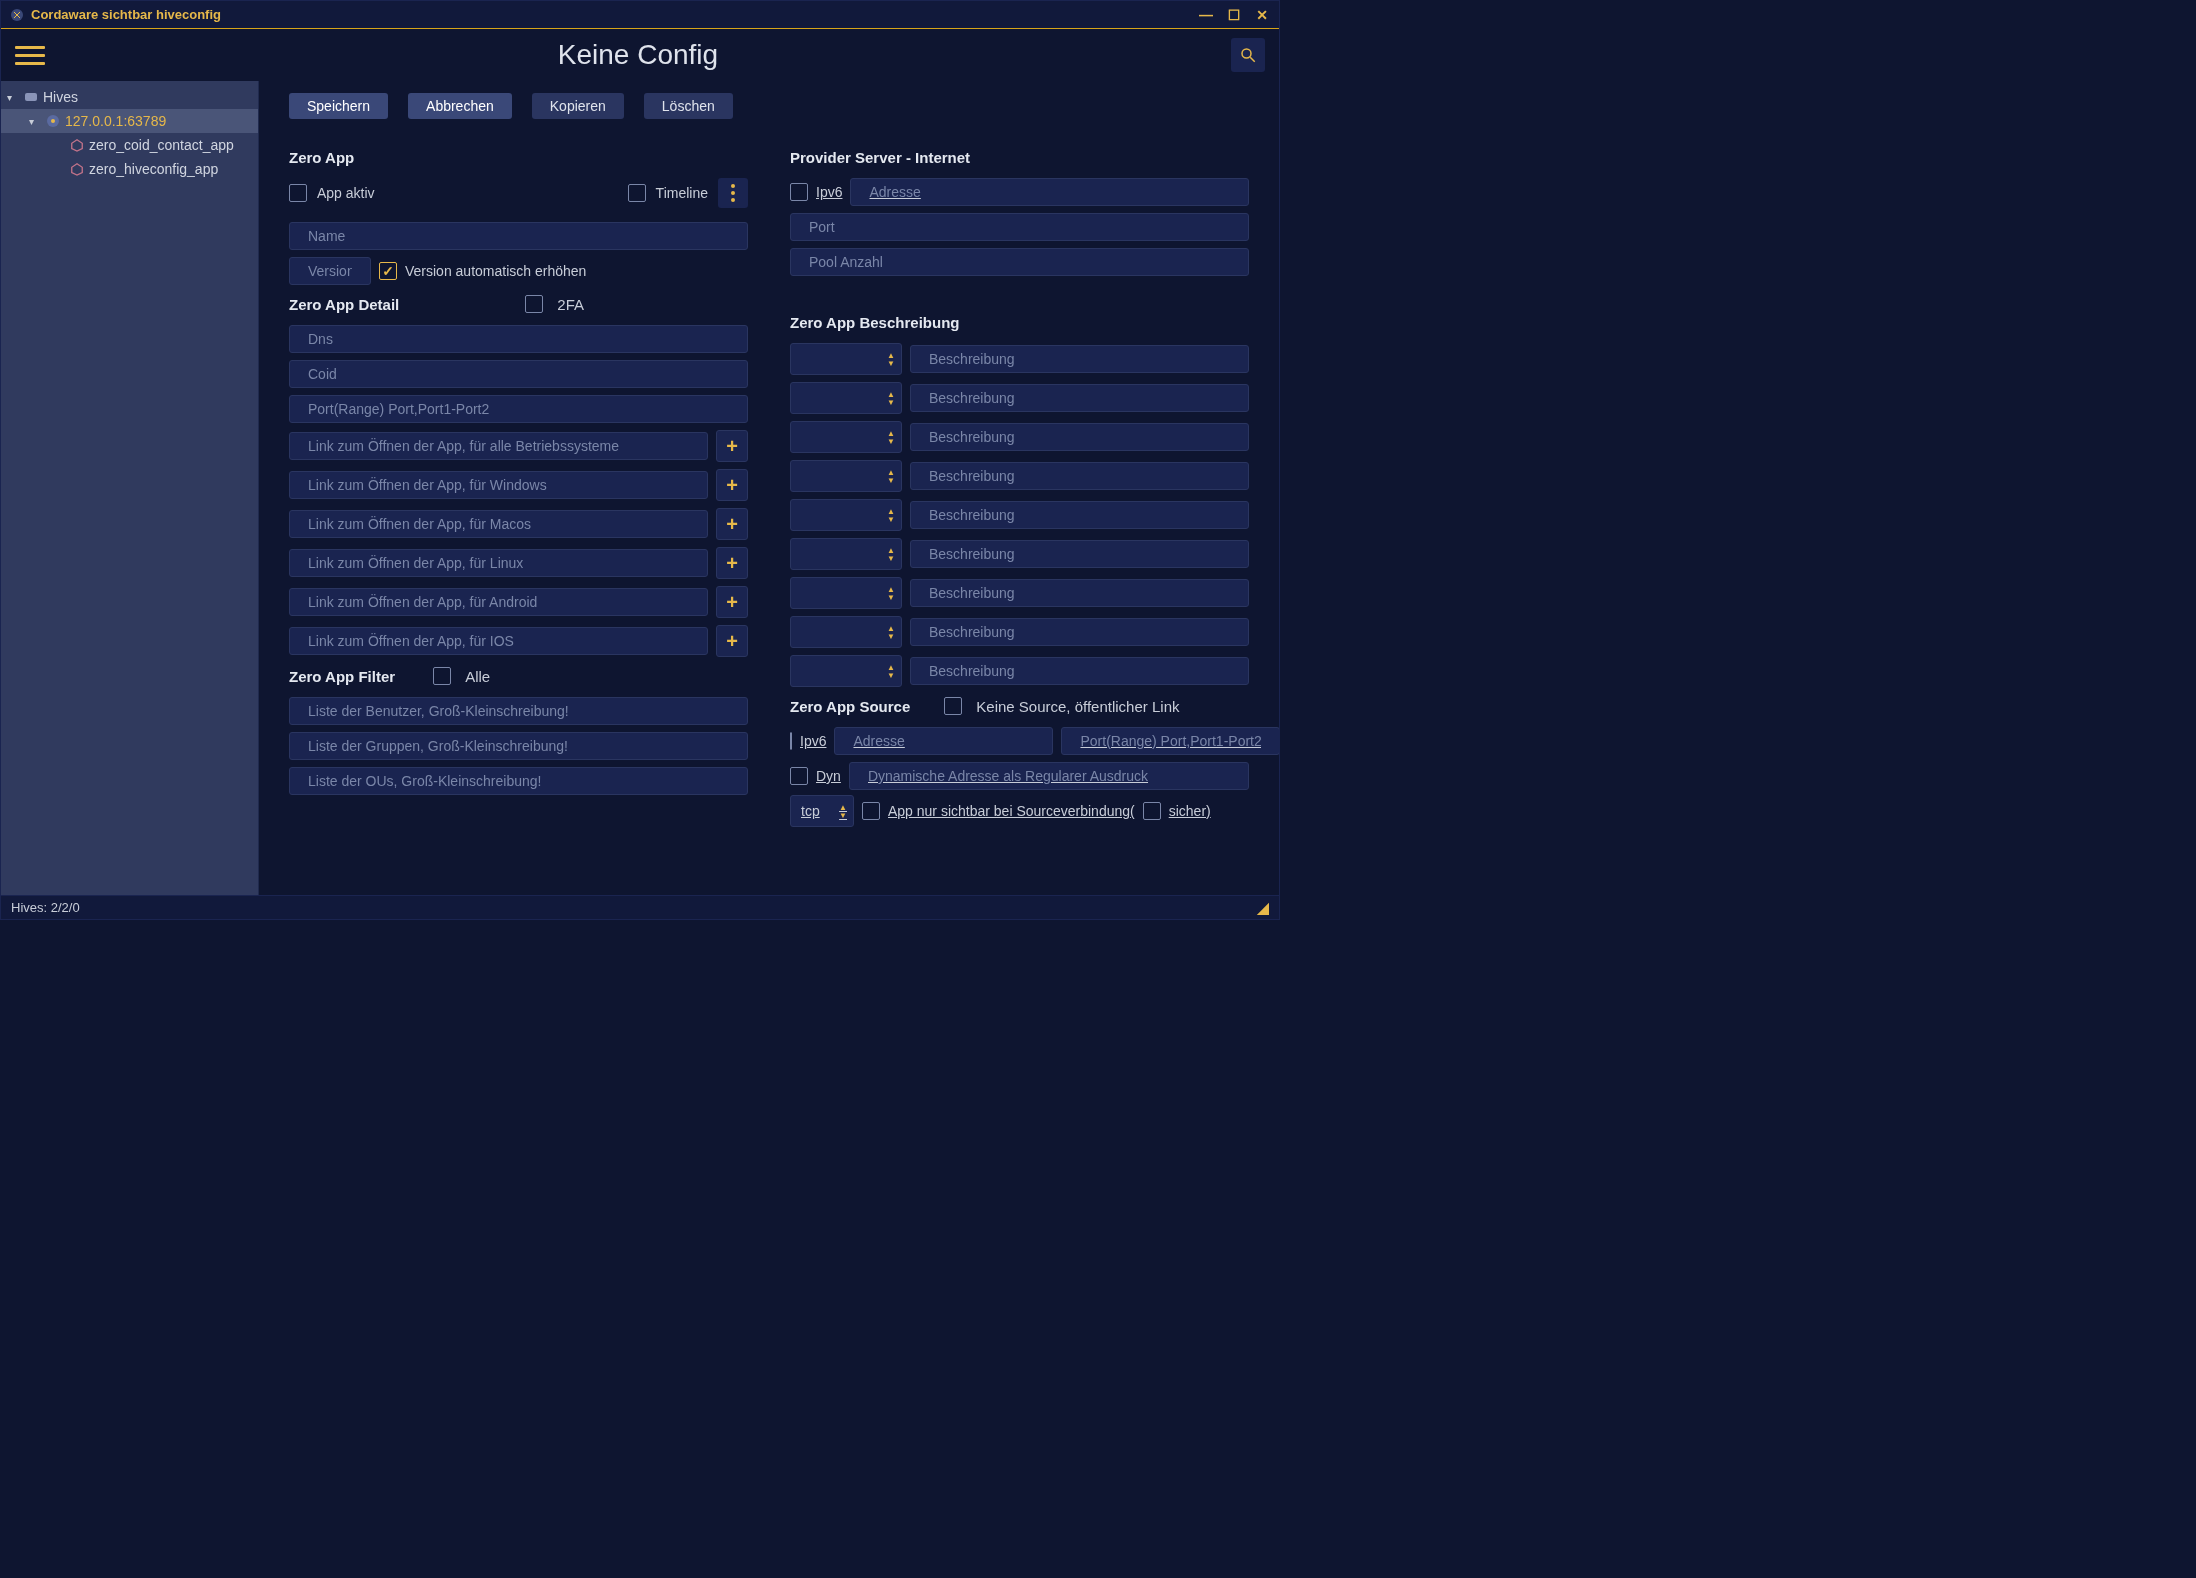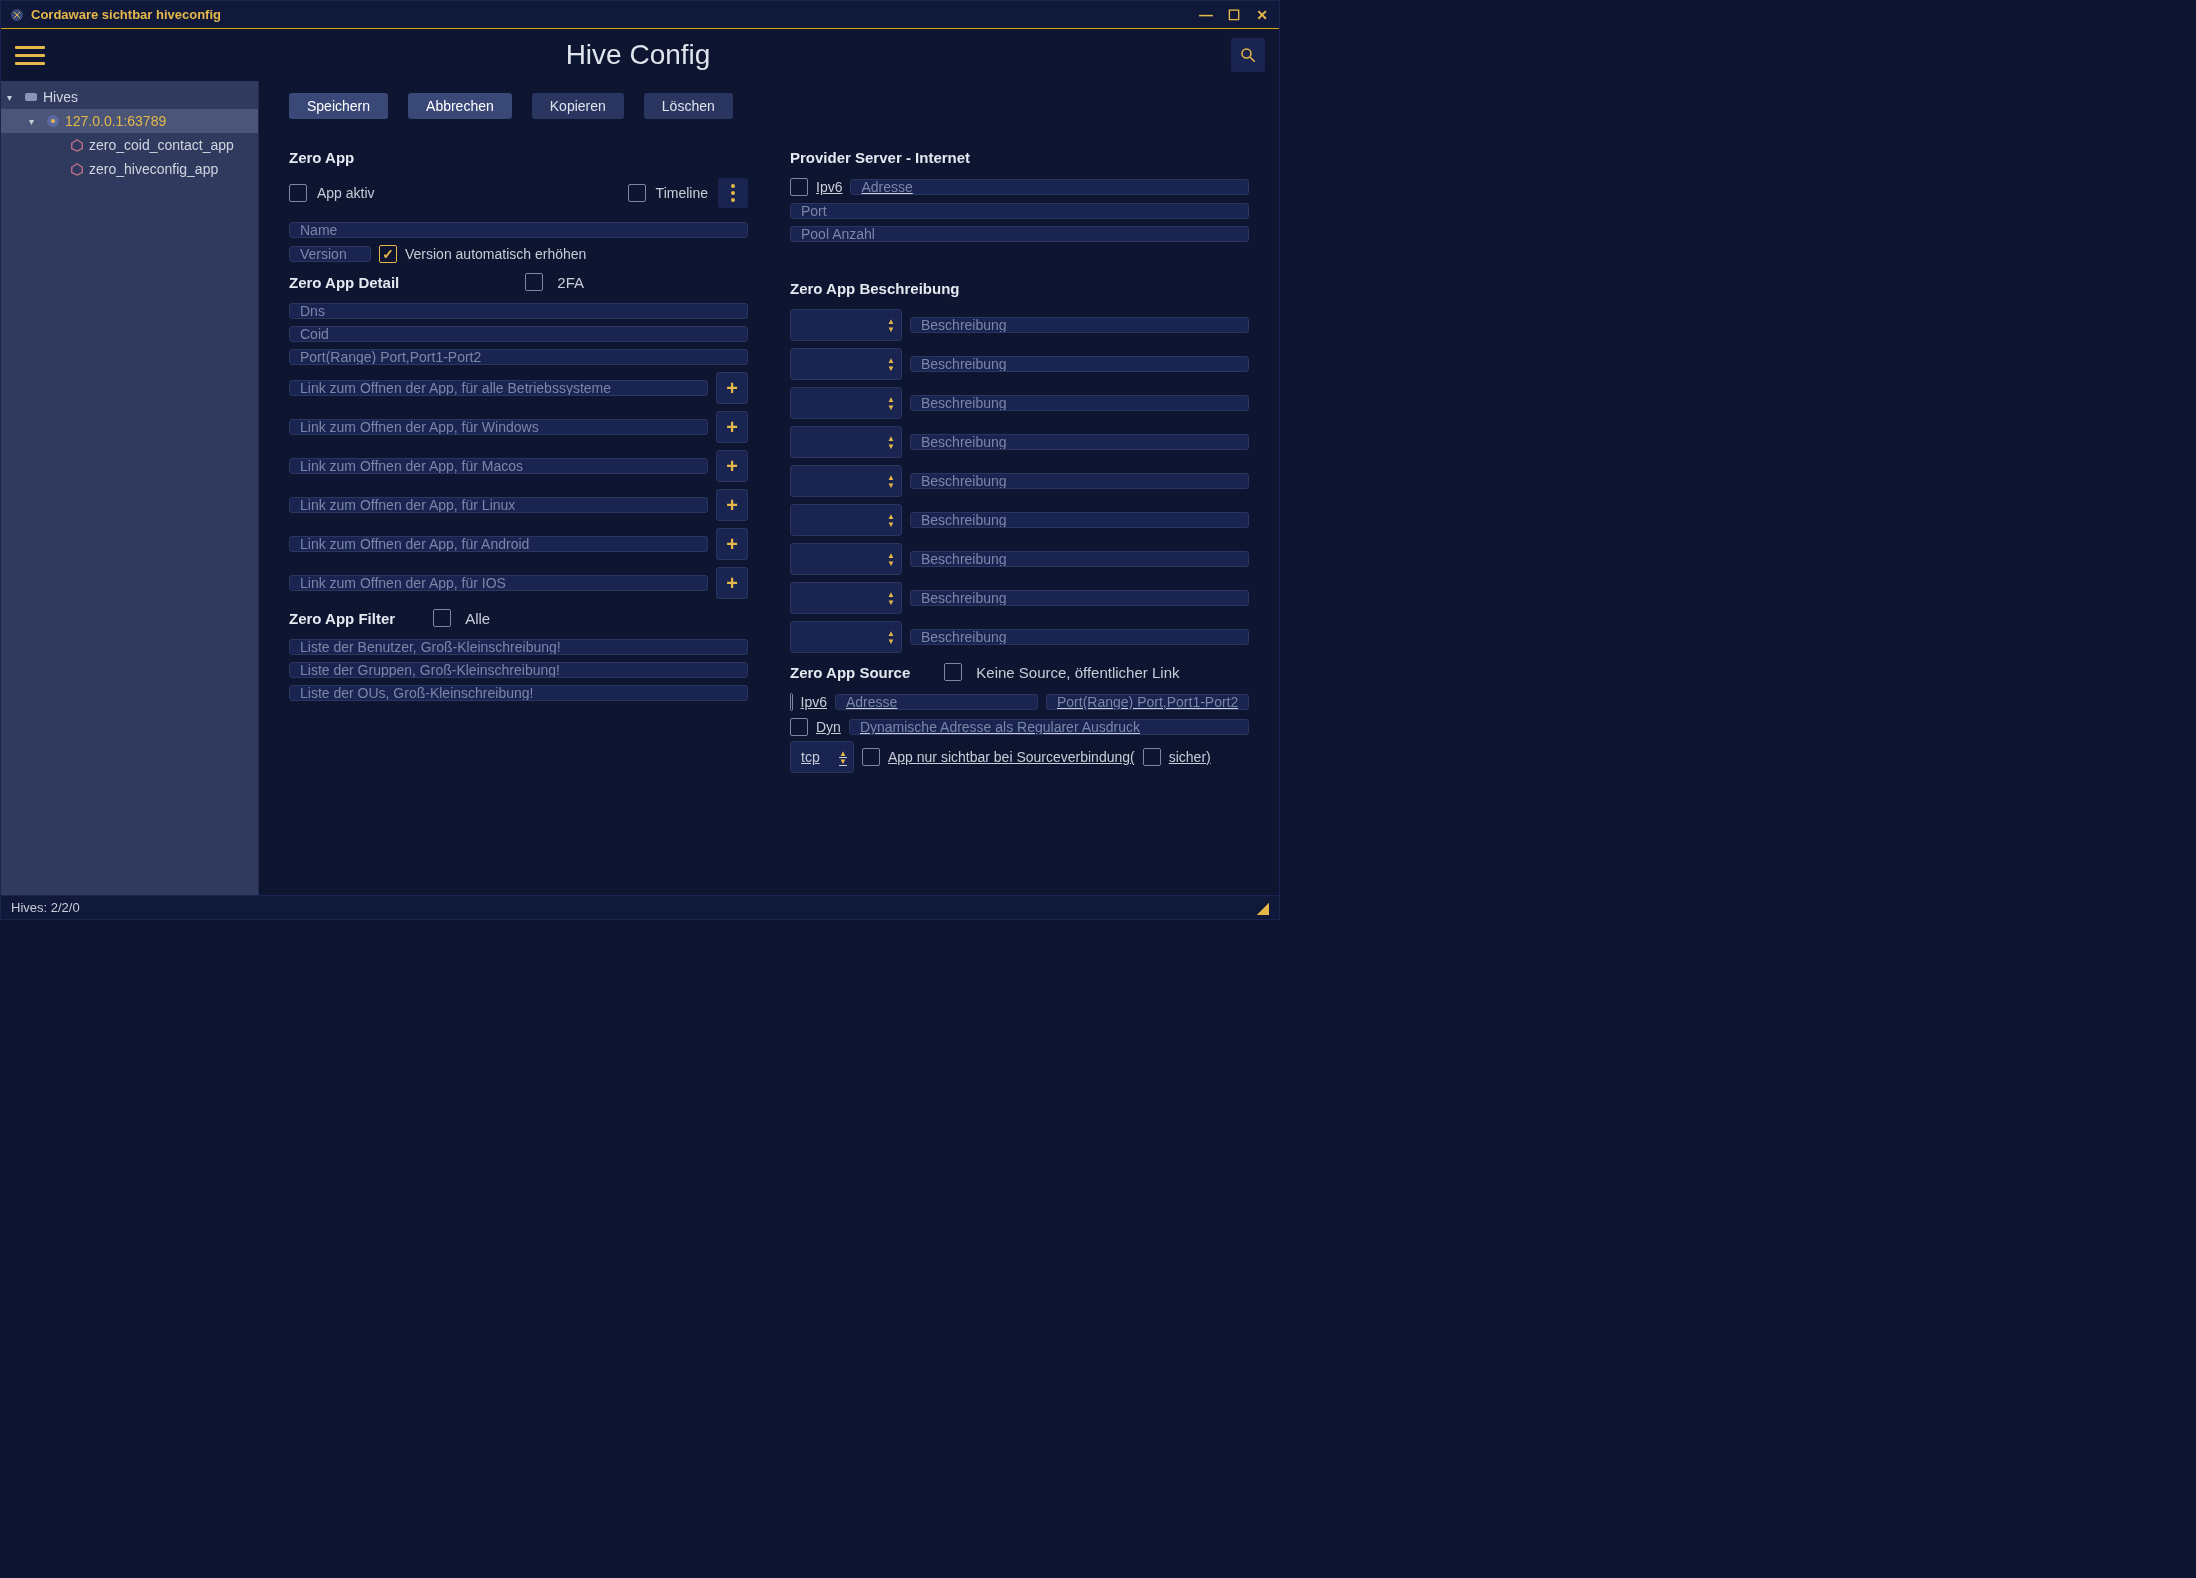--- a/index.html
+++ b/index.html
@@ -62,22 +62,22 @@
 .section-title.flex { display: flex; align-items: center; gap: 14px; }
 
 .field-row { display: flex; align-items: center; gap: 8px; margin-bottom: 6px; text-decoration: underline; }
 .cb { width: 18px; height: 18px; border: 1.5px solid #7a86a8; border-radius: 2px; display: inline-flex; align-items: center; justify-content: center; cursor: pointer; }
 .cb.checked { border-color: #e6b84a; }
 .cb.checked::after { content: "✓"; color: #e6b84a; font-size: 14px; font-weight: bold; }
 .cb-label { color: #c8cdd8; }
 
 .input {
   flex: 1; background: #1a2450; border: 1px solid #2a3560;
-  color: #ec4899; padding: 6px 10px; border-radius: 3px;
-  font-size: 14px; height: 16px;
+  color: #ec4899; padding: 6px 18px; border-radius: 3px;
+  font-size: 14px; height: 28px;
 }
 .input.small { flex: 0 0 82px; width: 82px; }
 .input-wrap { display: flex; align-items: center; gap: 8px; margin-bottom: 7px; }
 .input-wrap .plus-btn { width: 32px; height: 32px; background: #1a2450; border: 1px solid #2a3560; border-radius: 3px; display: flex; align-items: center; justify-content: center; cursor: pointer; color: #e6b84a; font-size: 20px; font-weight: bold; }
 .input::placeholder { color: #7a86a8; }
 
 .zero-app-row { display: flex; align-items: center; gap: 10px; margin-bottom: 14px; }
 .zero-app-row .spacer { flex: 1; }
 .dots-btn { width: 30px; height: 30px; background: #1a2450; border-radius: 3px; display: flex; align-items: center; justify-content: center; cursor: pointer; flex-direction: column; gap: 3px; }
 .dots-btn span { width: 4px; height: 4px; background: #e6b84a; border-radius: 50%; }
@@ -112,21 +112,21 @@
     <span class="titlebar-btn">☐</span>
     <span class="titlebar-btn">✕</span>
   </div>
 
   <div class="toprow">
     <div class="hamburger">
         <span></span>
         <span></span>
         <span></span>
       </div>
-    <div class="page-title">Hive Config</div>
+    <div class="page-title">Keine Config</div>
     <div class="search-btn">
       <svg width="18" height="18" viewBox="0 0 24 24">
           <circle cx="10" cy="10" r="6" stroke="#e6b84a" stroke-width="2" fill="none"></circle>
           <line x1="15" y1="15" x2="21" y2="21" stroke="#e6b84a" stroke-width="2"></line>
         </svg>
     </div>
   </div>
 
   <div class="body-row">
     <div class="sidebar">

